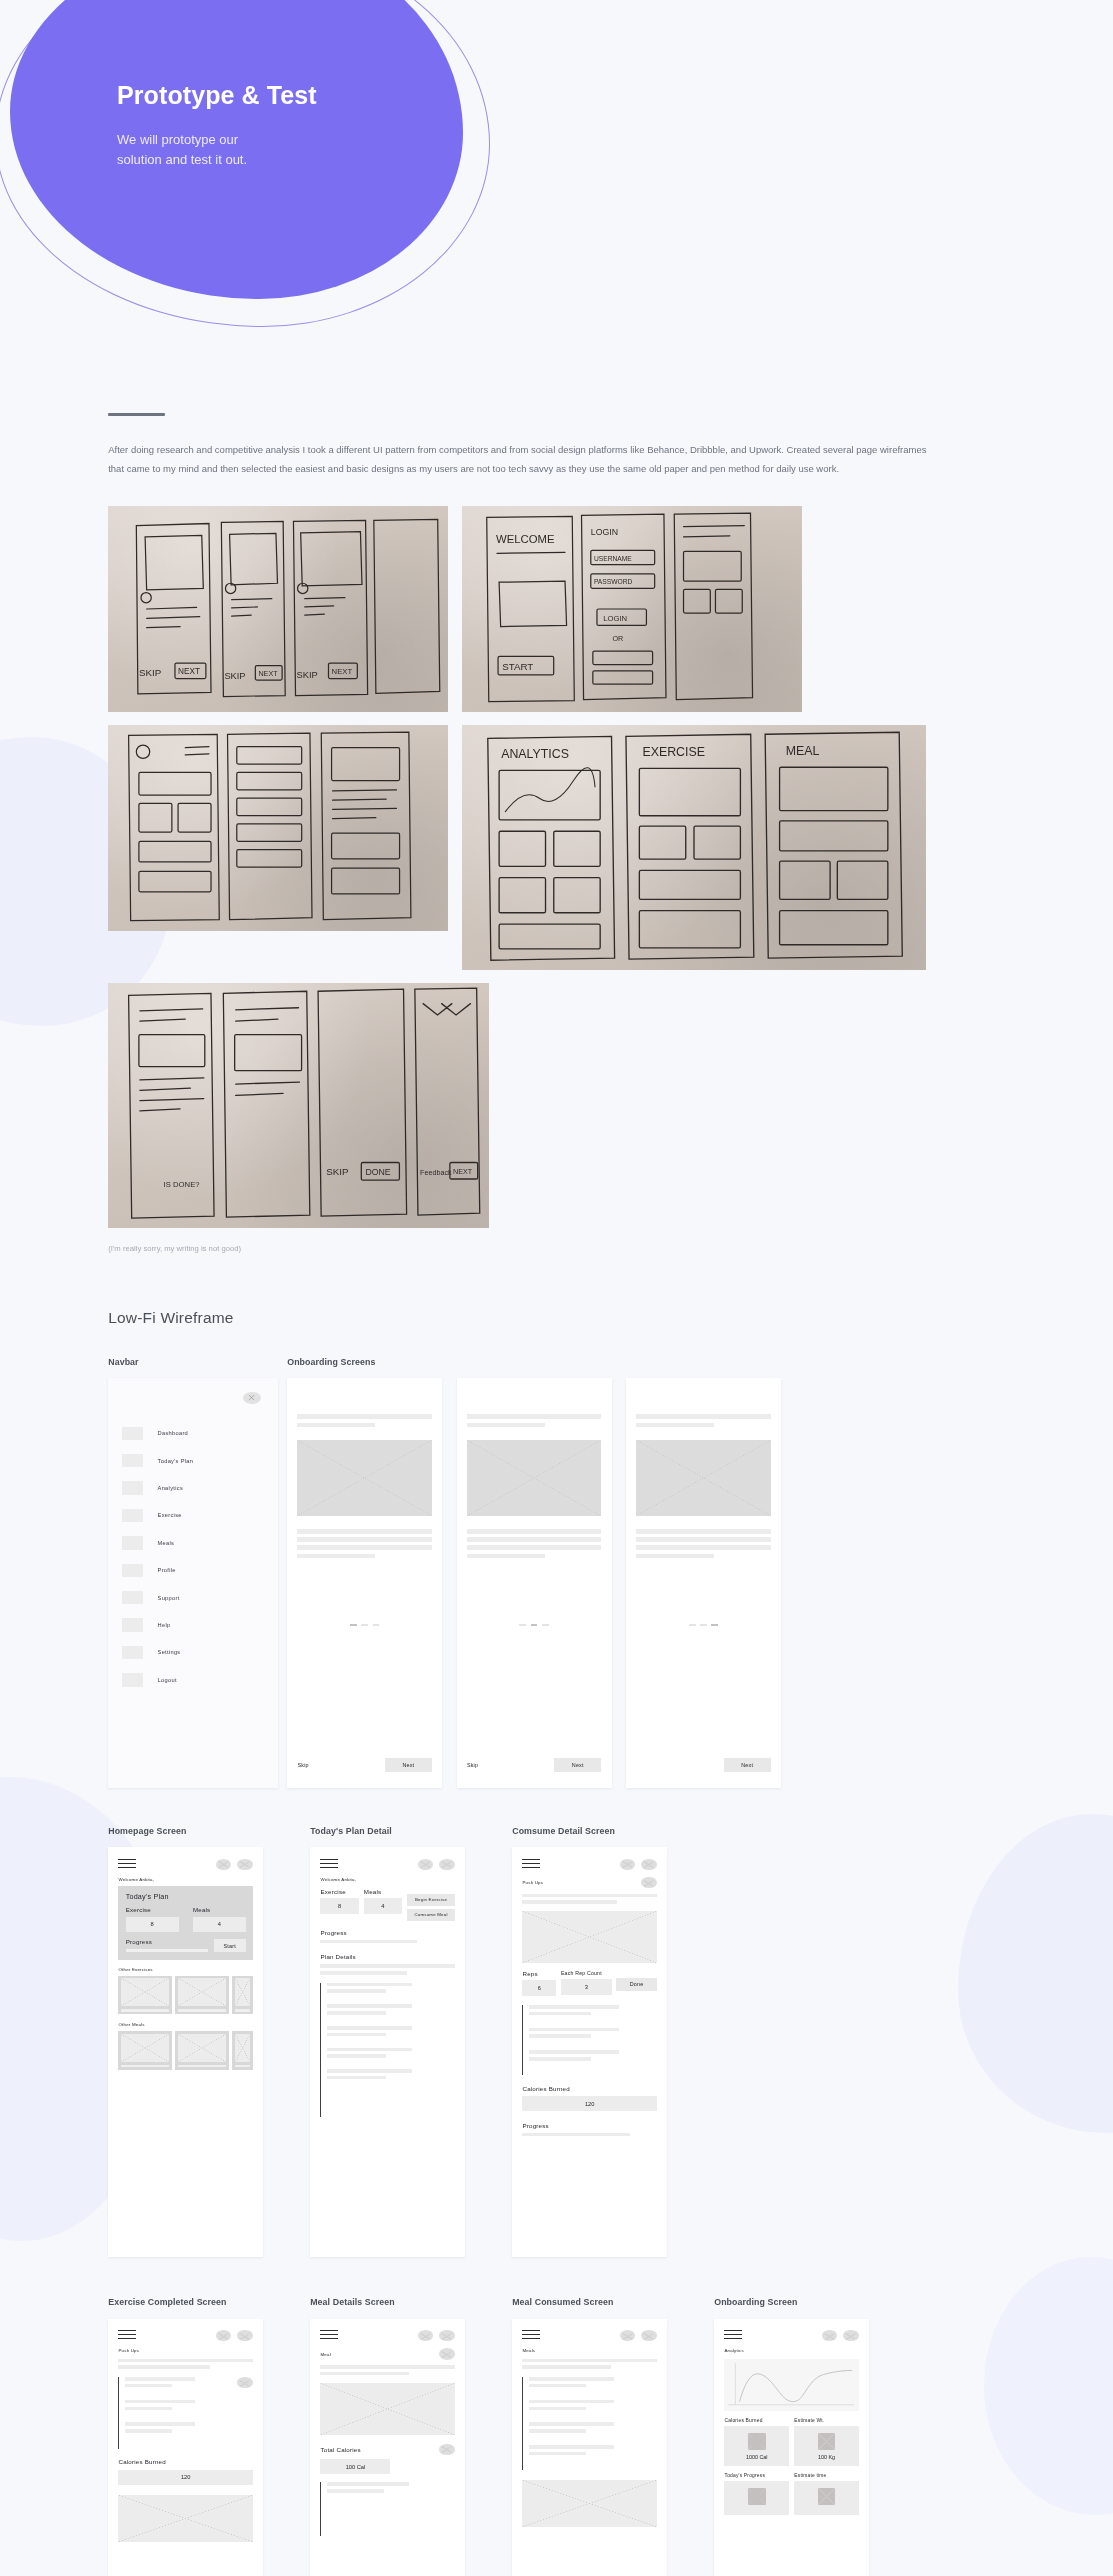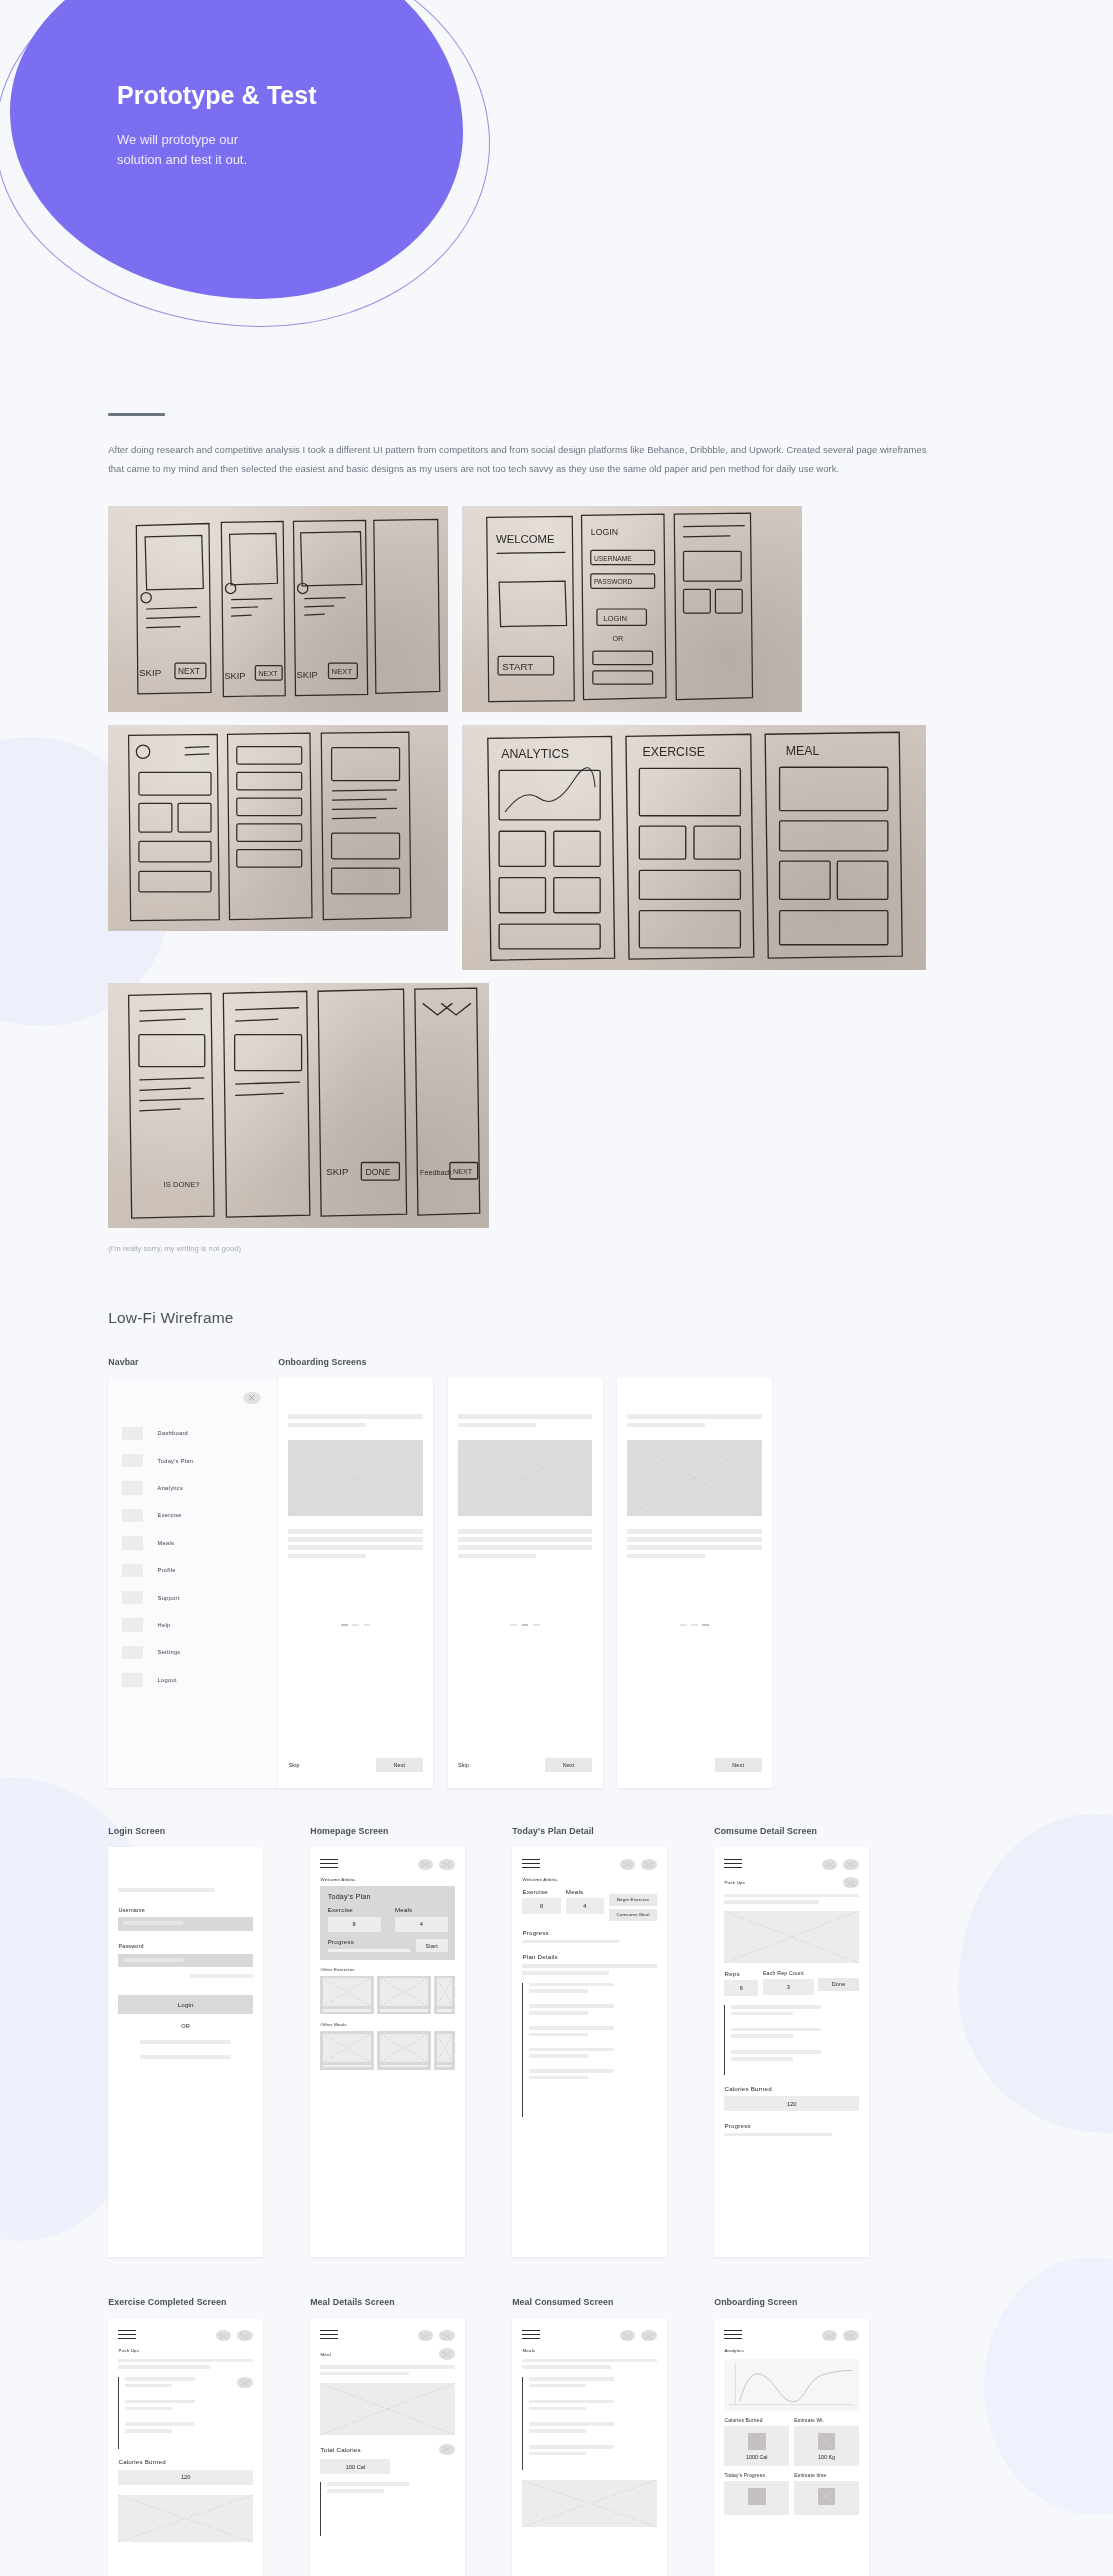--- a/index.html
+++ b/index.html
@@ -81,21 +81,21 @@
     content: ""; position: absolute; inset: 0;
     background:
       radial-gradient(circle at 25% 20%, rgba(255,255,255,.32), transparent 48%),
       radial-gradient(circle at 78% 72%, rgba(0,0,0,.09), transparent 52%),
       linear-gradient(160deg, #ddd4cd 0%, #cfc5bd 45%, #c3b9b1 100%);
   }
   .sketch { position: absolute; inset: 0; }
   .sketch svg { width: 100%; height: 100%; display: block; }
 
   
-  .wf-row { display: flex; gap: 0; margin-top: 23px; align-items: flex-start; }
+  .wf-row { display: flex; gap: 9px; margin-top: 23px; align-items: flex-start; }
   .wf-col-title { font-size: 8.8px; font-weight: 600; color: #4b5058; margin-bottom: 11.3px; letter-spacing: 0.1px; }
 
   .screen {
     background: #ffffff;
     box-shadow: 0 0.5px 2.6px rgba(80,90,120,.10);
     position: relative;
     overflow: hidden;
   }
   .bar { background: #ececec; border-radius: 0.5px; }
   .bar.d { background: #d8d8d8; }
@@ -467,39 +467,20 @@
                 <div class="sp"></div>
                 <div class="btn" style="width:47px;">Next</div>
               </div>
             </div>
           </div>
         </div>
       </div>
 
       <div class="wf-row" style="margin-top:38px;gap:47px;">
 
-        <div>
-          <div class="wf-col-title">Login Screen</div>
-          <div class="screen phone tall">
-            <div class="bar" style="height:4.6px;width:72%;margin-top:29px;"></div>
-            <div class="lbl" style="margin-top:14.4px;">Username</div>
-            <div class="bar d" style="height:13.4px;margin-top:4.6px;position:relative;">
-              <div class="bar" style="position:absolute;left:4.1px;top:4.1px;width:45%;height:4.1px;background:#e6e6e6;"></div>
-            </div>
-            <div class="lbl" style="margin-top:12.4px;">Password</div>
-            <div class="bar d" style="height:13.4px;margin-top:4.6px;position:relative;">
-              <div class="bar" style="position:absolute;left:4.1px;top:4.1px;width:45%;height:4.1px;background:#e6e6e6;"></div>
-            </div>
-            <div class="bar" style="height:3.6px;width:47%;margin-top:7.2px;margin-left:53%;"></div>
-            <div class="btn big" style="margin-top:17.5px;">Login</div>
-            <div class="lbl" style="text-align:center;margin-top:9.3px;font-size:5.7px;">OR</div>
-            <div class="bar" style="height:4.1px;width:68%;margin:11.3px auto 0;"></div>
-            <div class="bar" style="height:4.1px;width:68%;margin:10.3px auto 0;"></div>
-          </div>
-        </div>
 
         <div>
           <div class="wf-col-title">Homepage Screen</div>
           <div class="screen phone tall">
             <div class="hamb">
                 <i></i>
                 <i></i>
                 <i></i>
               </div>
             <div class="avatars">

